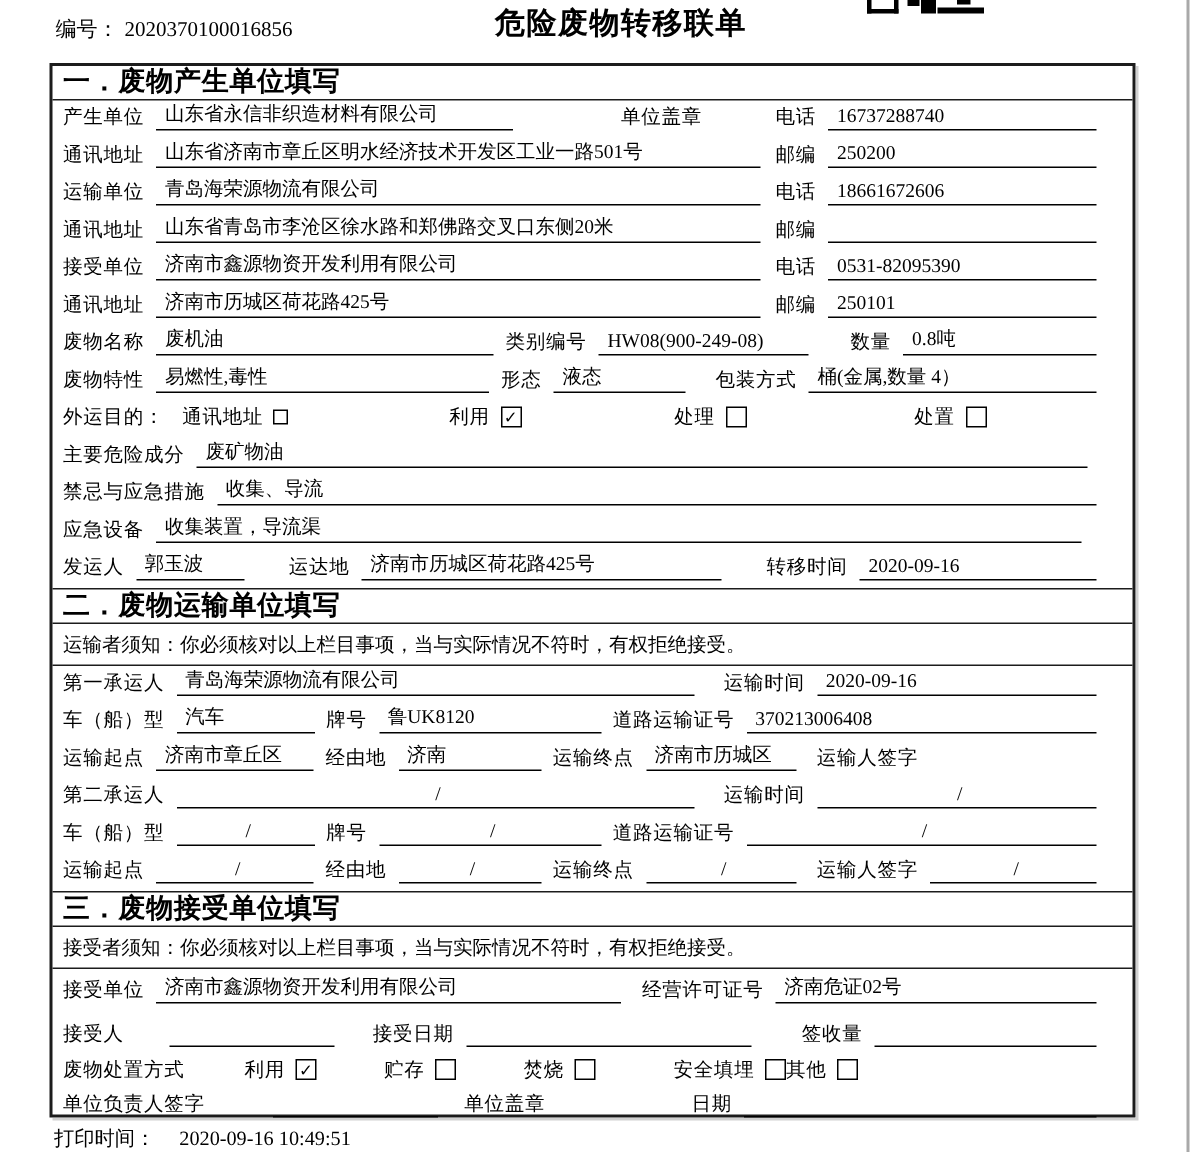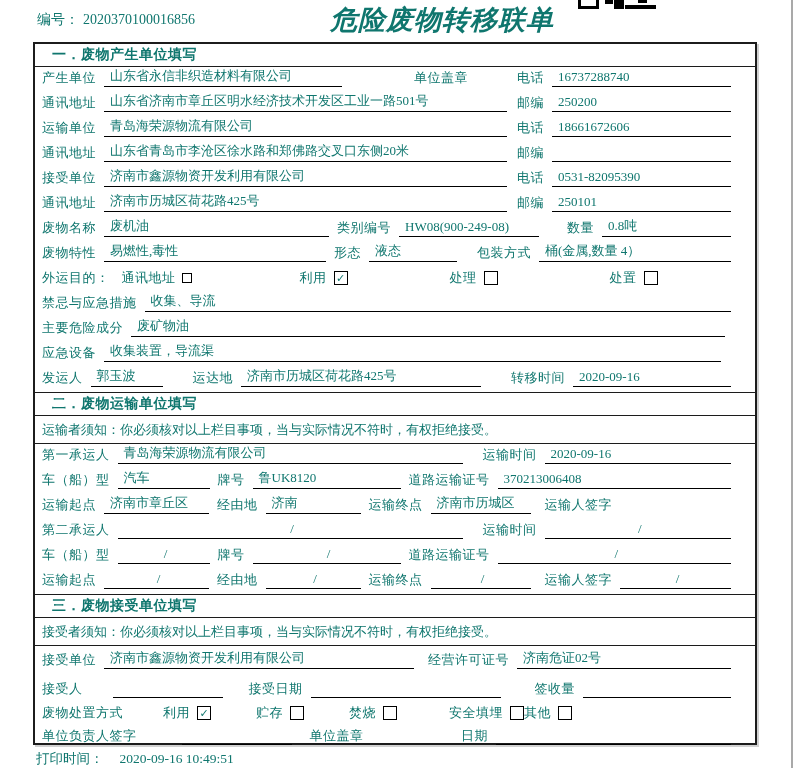--- a/index.html
+++ b/index.html
@@ -1,30 +1,30 @@
 <!DOCTYPE html>
 <html><head>
 <meta charset="utf-8">
 <style>
   html,body{margin:0;padding:0;background:#fff;}
   .page{position:relative;width:796px;height:768px;background:#fff;overflow:hidden;
-        font-family:"Liberation Serif","DejaVu Serif",serif;color:#0f766e;}
+        font-family:"Liberation Serif","DejaVu Serif",serif;color:#000000;}
   .serial{position:absolute;left:37px;top:11px;font-size:14px;white-space:nowrap;}
   .serial .num{margin-left:4px;}
-  .doc-title{position:absolute;left:330px;top:2px;font-size:27px;font-weight:bold;letter-spacing:1px;white-space:nowrap;font-style:italic;}
+  .doc-title{position:absolute;left:330px;top:2px;font-size:20px;font-weight:bold;letter-spacing:1px;white-space:nowrap;}
   .qr{position:absolute;left:578px;top:0;width:78px;height:9px;}
   .qr i{position:absolute;background:#000;}
   .qr .q1{left:0;top:0;width:21px;height:9px;background:transparent;border:3px solid #000;border-top:none;box-sizing:border-box;}
   .qr .q2{left:27px;top:0;width:8px;height:4px;}
   .qr .q3{left:36px;top:0;width:10px;height:9px;}
   .qr .q4{left:47px;top:5px;width:31px;height:4px;}
   .qr .q5{left:60px;top:0;width:9px;height:3px;}
   .ftable{position:absolute;left:33px;top:42px;width:724px;height:703px;border:2px solid #1c1c1c;
           box-sizing:border-box;display:flex;flex-direction:column;box-shadow:2px 2px 0 rgba(0,0,0,.18);}
-  .sec-h{flex:none;height:22px;line-height:21px;font-weight:bold;font-size:14px;padding-left:17px;
+  .sec-h{flex:none;height:22px;line-height:21px;font-weight:bold;font-size:18px;padding-left:7px;
          border-bottom:1.5px solid #1c1c1c;letter-spacing:.5px;}
   .sec-h.mid{border-top:1.5px solid #1c1c1c;box-sizing:border-box;height:24px;}
   .notice{flex:none;height:28px;border-bottom:1.5px solid #1c1c1c;display:flex;align-items:center;
           padding-left:7px;font-size:13px;box-sizing:border-box;}
   .row{flex:none;display:flex;align-items:flex-end;height:25px;padding:0 24px 5px 7px;box-sizing:border-box;font-size:13px;}
   .lbl{white-space:nowrap;flex:none;letter-spacing:.5px;}
   .val{border-bottom:1px solid #000;white-space:nowrap;overflow:hidden;padding:0 2px 1px 6px;
        box-sizing:border-box;margin-left:8px;min-height:15px;flex:none;}
   .grow{flex:1 1 auto;}
   .sp{flex:1 1 auto;}
@@ -159,27 +159,27 @@
       </span>
       <span class="opt" style="margin-left:112px">
         <span class="lbl">处置</span>
         <span class="cb">
             <span></span>
           </span>
       </span>
     </div>
 
     <div class="row">
+      <span class="lbl">主要危险成分</span>
+      <span class="val grow" style="margin-right:6px">废矿物油</span>
+    </div>
+
+    <div class="row">
       <span class="lbl">禁忌与应急措施</span>
       <span class="val grow">收集、导流</span>
-    </div>
-
-    <div class="row">
-      <span class="lbl">主要危险成分</span>
-      <span class="val grow" style="margin-right:6px">废矿物油</span>
     </div>
 
     <div class="row">
       <span class="lbl">应急设备</span>
       <span class="val grow" style="margin-right:10px">收集装置，导流渠</span>
     </div>
 
     <div class="row">
       <span class="lbl">发运人</span>
       <span class="val" style="width:72px">郭玉波</span>

